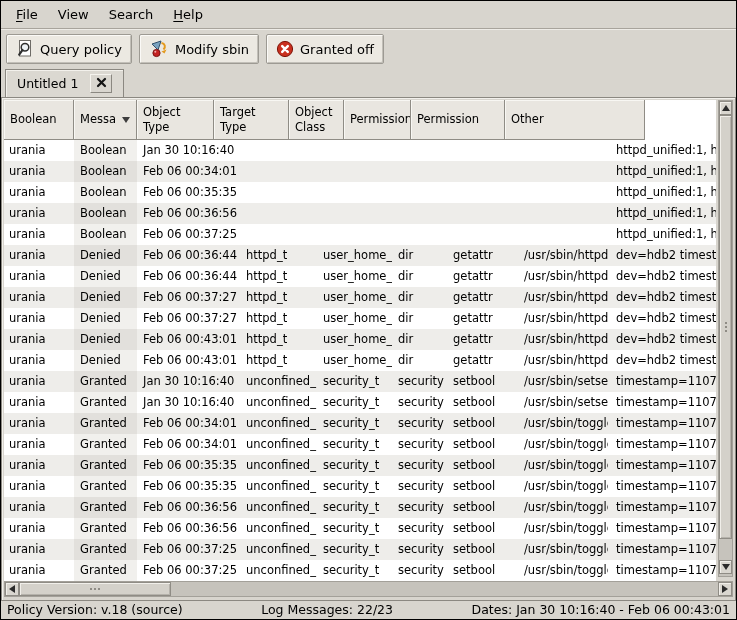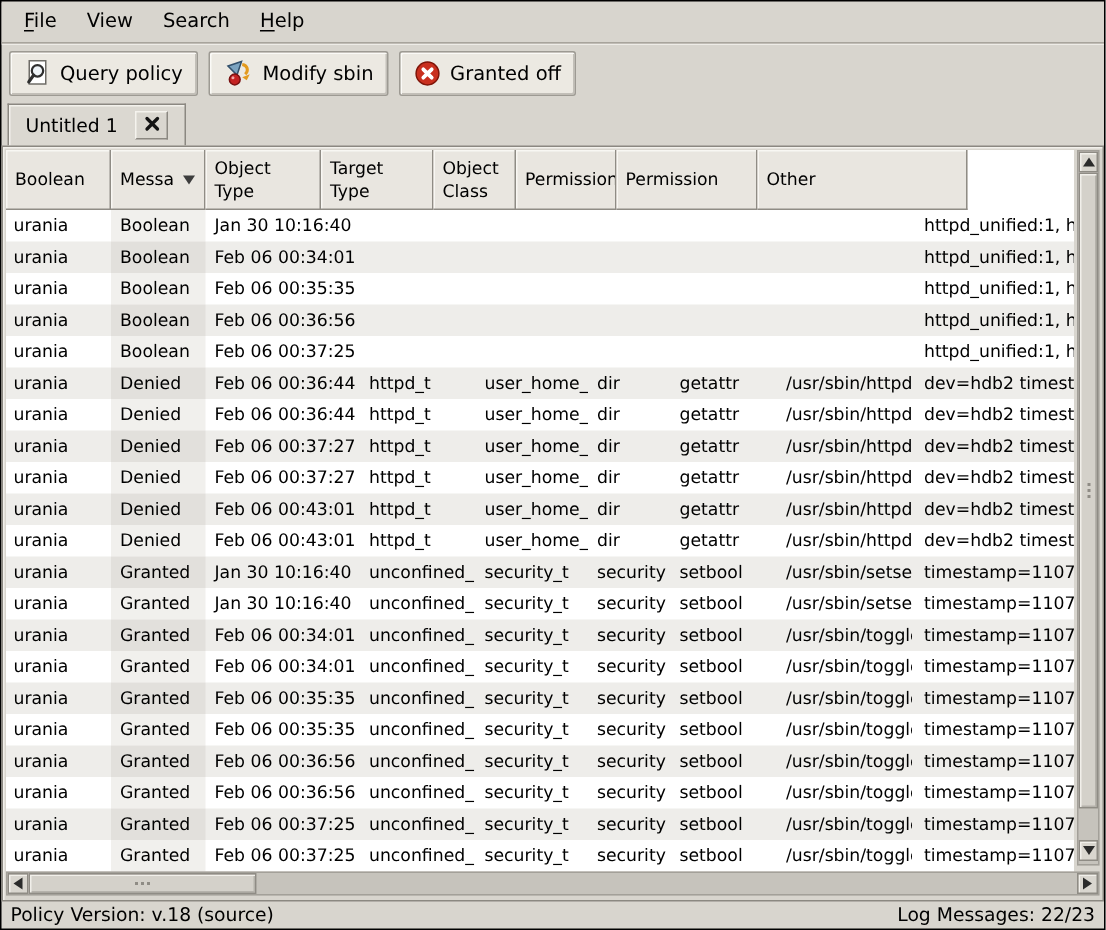--- a/index.html
+++ b/index.html
@@ -450,15 +450,16 @@
       <div class="sb-fill"></div>
       <div class="sb-btn">
           <span class="arr arr-right"></span>
         </div>
     </div>
   </div>
 
   <div class="statusbar">
     <span>Policy Version: v.18 (source)</span>
     <span>Log Messages: 22/23</span>
+    <span>Dates: Jan 30 10:16:40 - Feb 06 00:43:01</span>
   </div>
 
 </div>
 
 </body></html>

